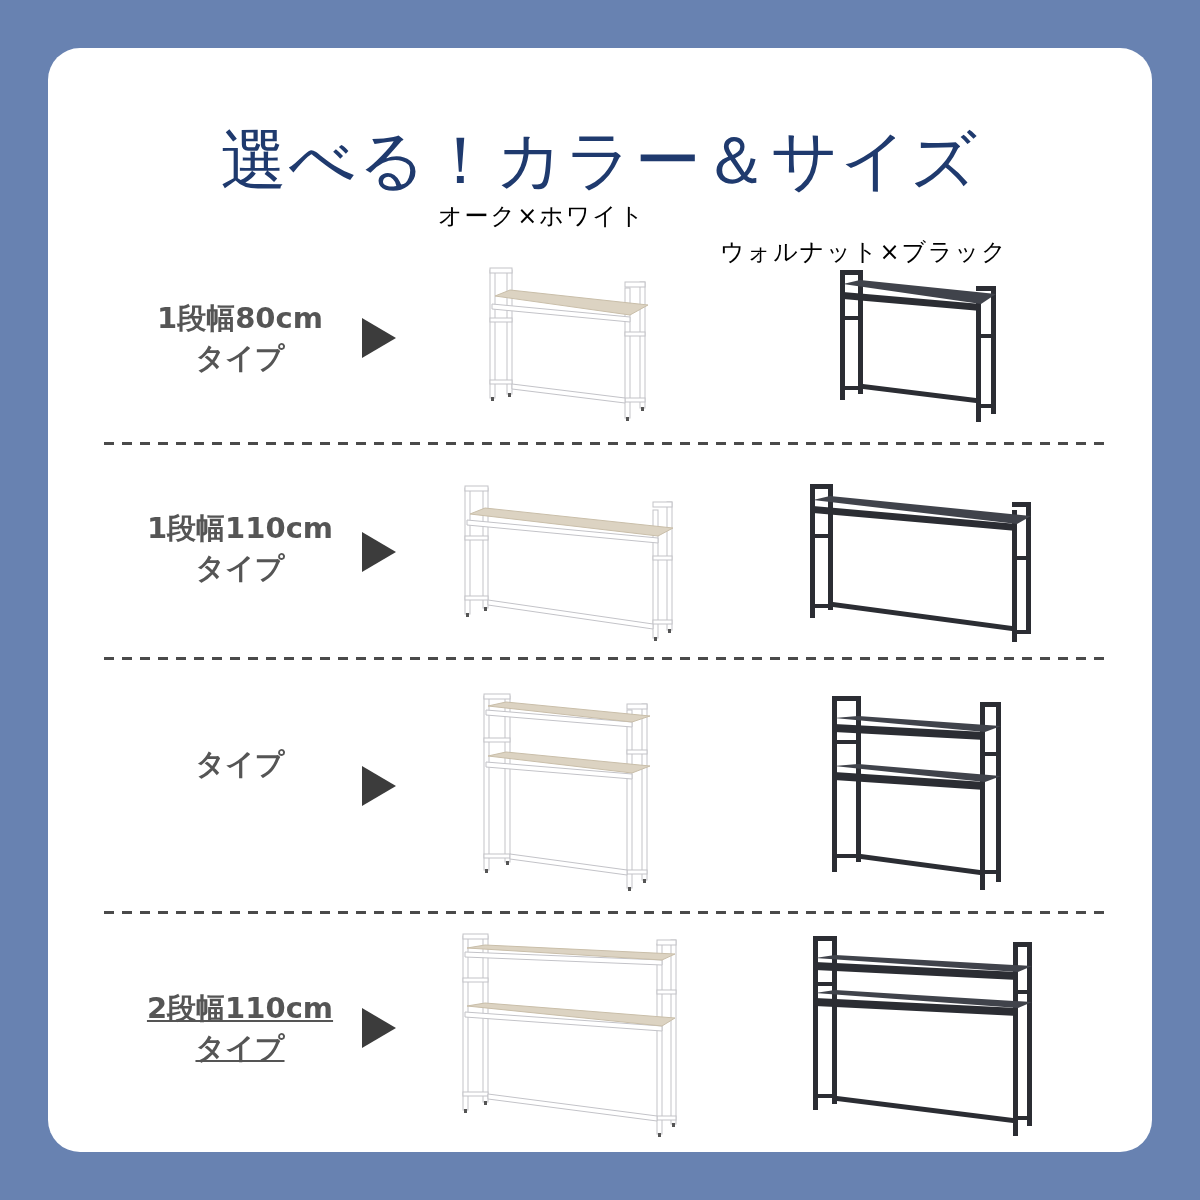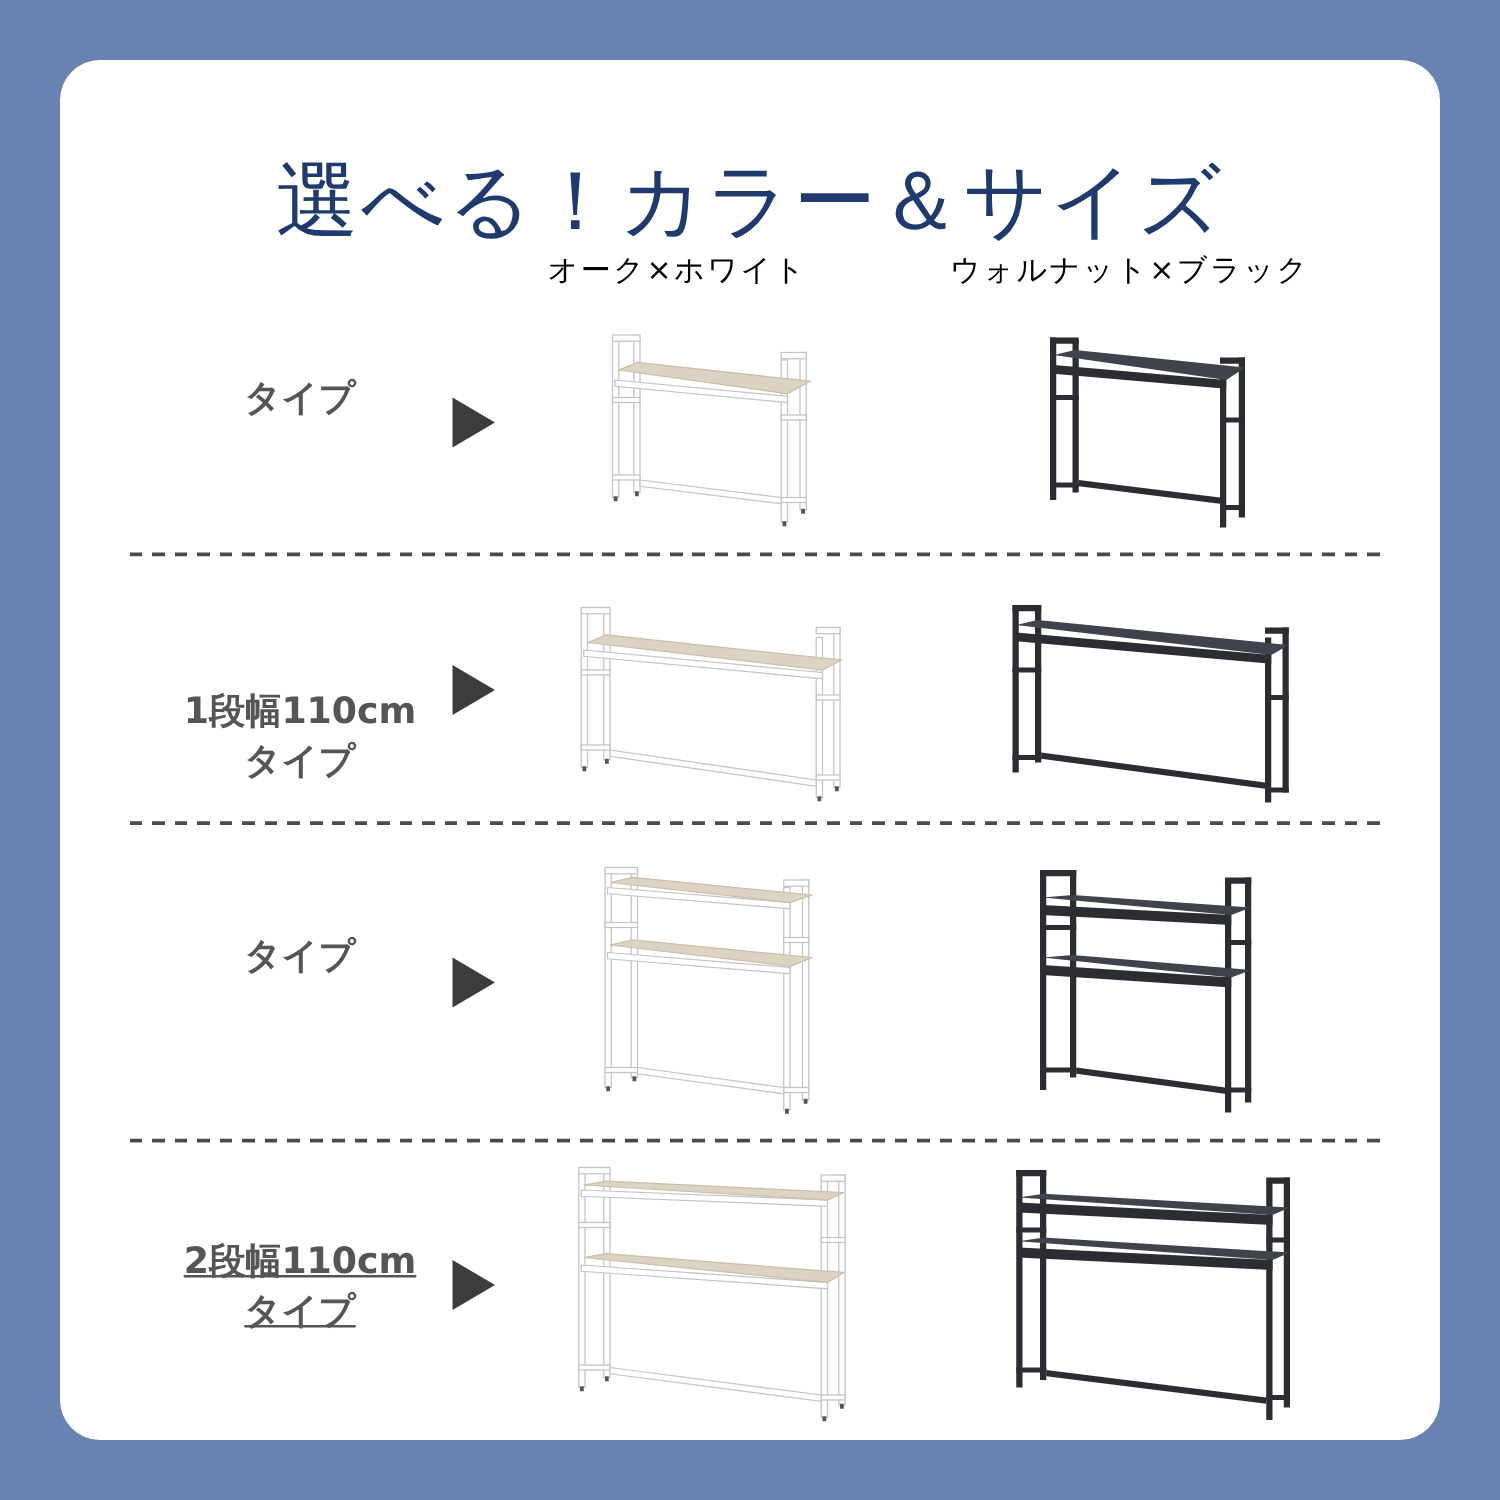--- a/index.html
+++ b/index.html
@@ -31,21 +31,21 @@
   .col-header {
     position: absolute;
     top: 196px;
     font-size: 24px;
     color: #000000;
     letter-spacing: 2px;
     white-space: nowrap;
     line-height: 40px;
   }
   .col-oak { left: 438px; }
-  .col-walnut { left: 760px; }
+  .col-walnut { left: 720px; margin-top: 36px; }
 
   .row {
     position: absolute;
     left: 0; width: 1200px;
   }
   .row-label {
     position: absolute;
     left: 110px; width: 260px;
     text-align: center;
     font-size: 29px;
@@ -75,20 +75,21 @@
 
 <div class="card"></div>
 
 <div class="title">選べる！カラー＆サイズ</div>
 
 <div class="col-header col-oak">オーク×ホワイト</div>
 <div class="col-header col-walnut">ウォルナット×ブラック</div>
 
 <div class="row" style="top:0;">
   <div class="row-label" style="top:298px;">
+    <div>1段幅80cm</div>
     <div>タイプ</div>
   </div>
   <div class="arrow" style="top:318px;"></div>
 
   <svg class="shelf" style="left:480px;top:262px;" width="180" height="160" viewBox="0 0 180 160">
     <g stroke="#c3c3c8" stroke-width="1" fill="#ffffff">
 
       <rect x="10" y="8" width="5" height="128"></rect>
       <rect x="27" y="8" width="5" height="124"></rect>
       <rect x="10" y="6" width="22" height="5"></rect>
@@ -129,21 +130,21 @@
       <polygon points="33,118 146,132 146,137 33,123"></polygon>
       <polygon points="13,26 151,38 151,45 13,33"></polygon>
     </g>
     <polygon points="13,18 30,14 166,28 151,38" fill="#40434b"></polygon>
   </svg>
 </div>
 
 <div class="divider" style="top:442px;"></div>
 
 <div class="row" style="top:0;">
-  <div class="row-label" style="top:508px;margin-top:40px;">
+  <div class="row-label" style="top:508px;">
     <div>1段幅110cm</div>
     <div>タイプ</div>
   </div>
   <div class="arrow" style="top:532px;"></div>
 
   <svg class="shelf" style="left:455px;top:480px;" width="225" height="165" viewBox="0 0 225 165">
     <g stroke="#c3c3c8" stroke-width="1" fill="#ffffff">
       <rect x="10" y="8" width="5" height="126"></rect>
       <rect x="28" y="8" width="5" height="120"></rect>
       <rect x="10" y="6" width="23" height="5"></rect>

